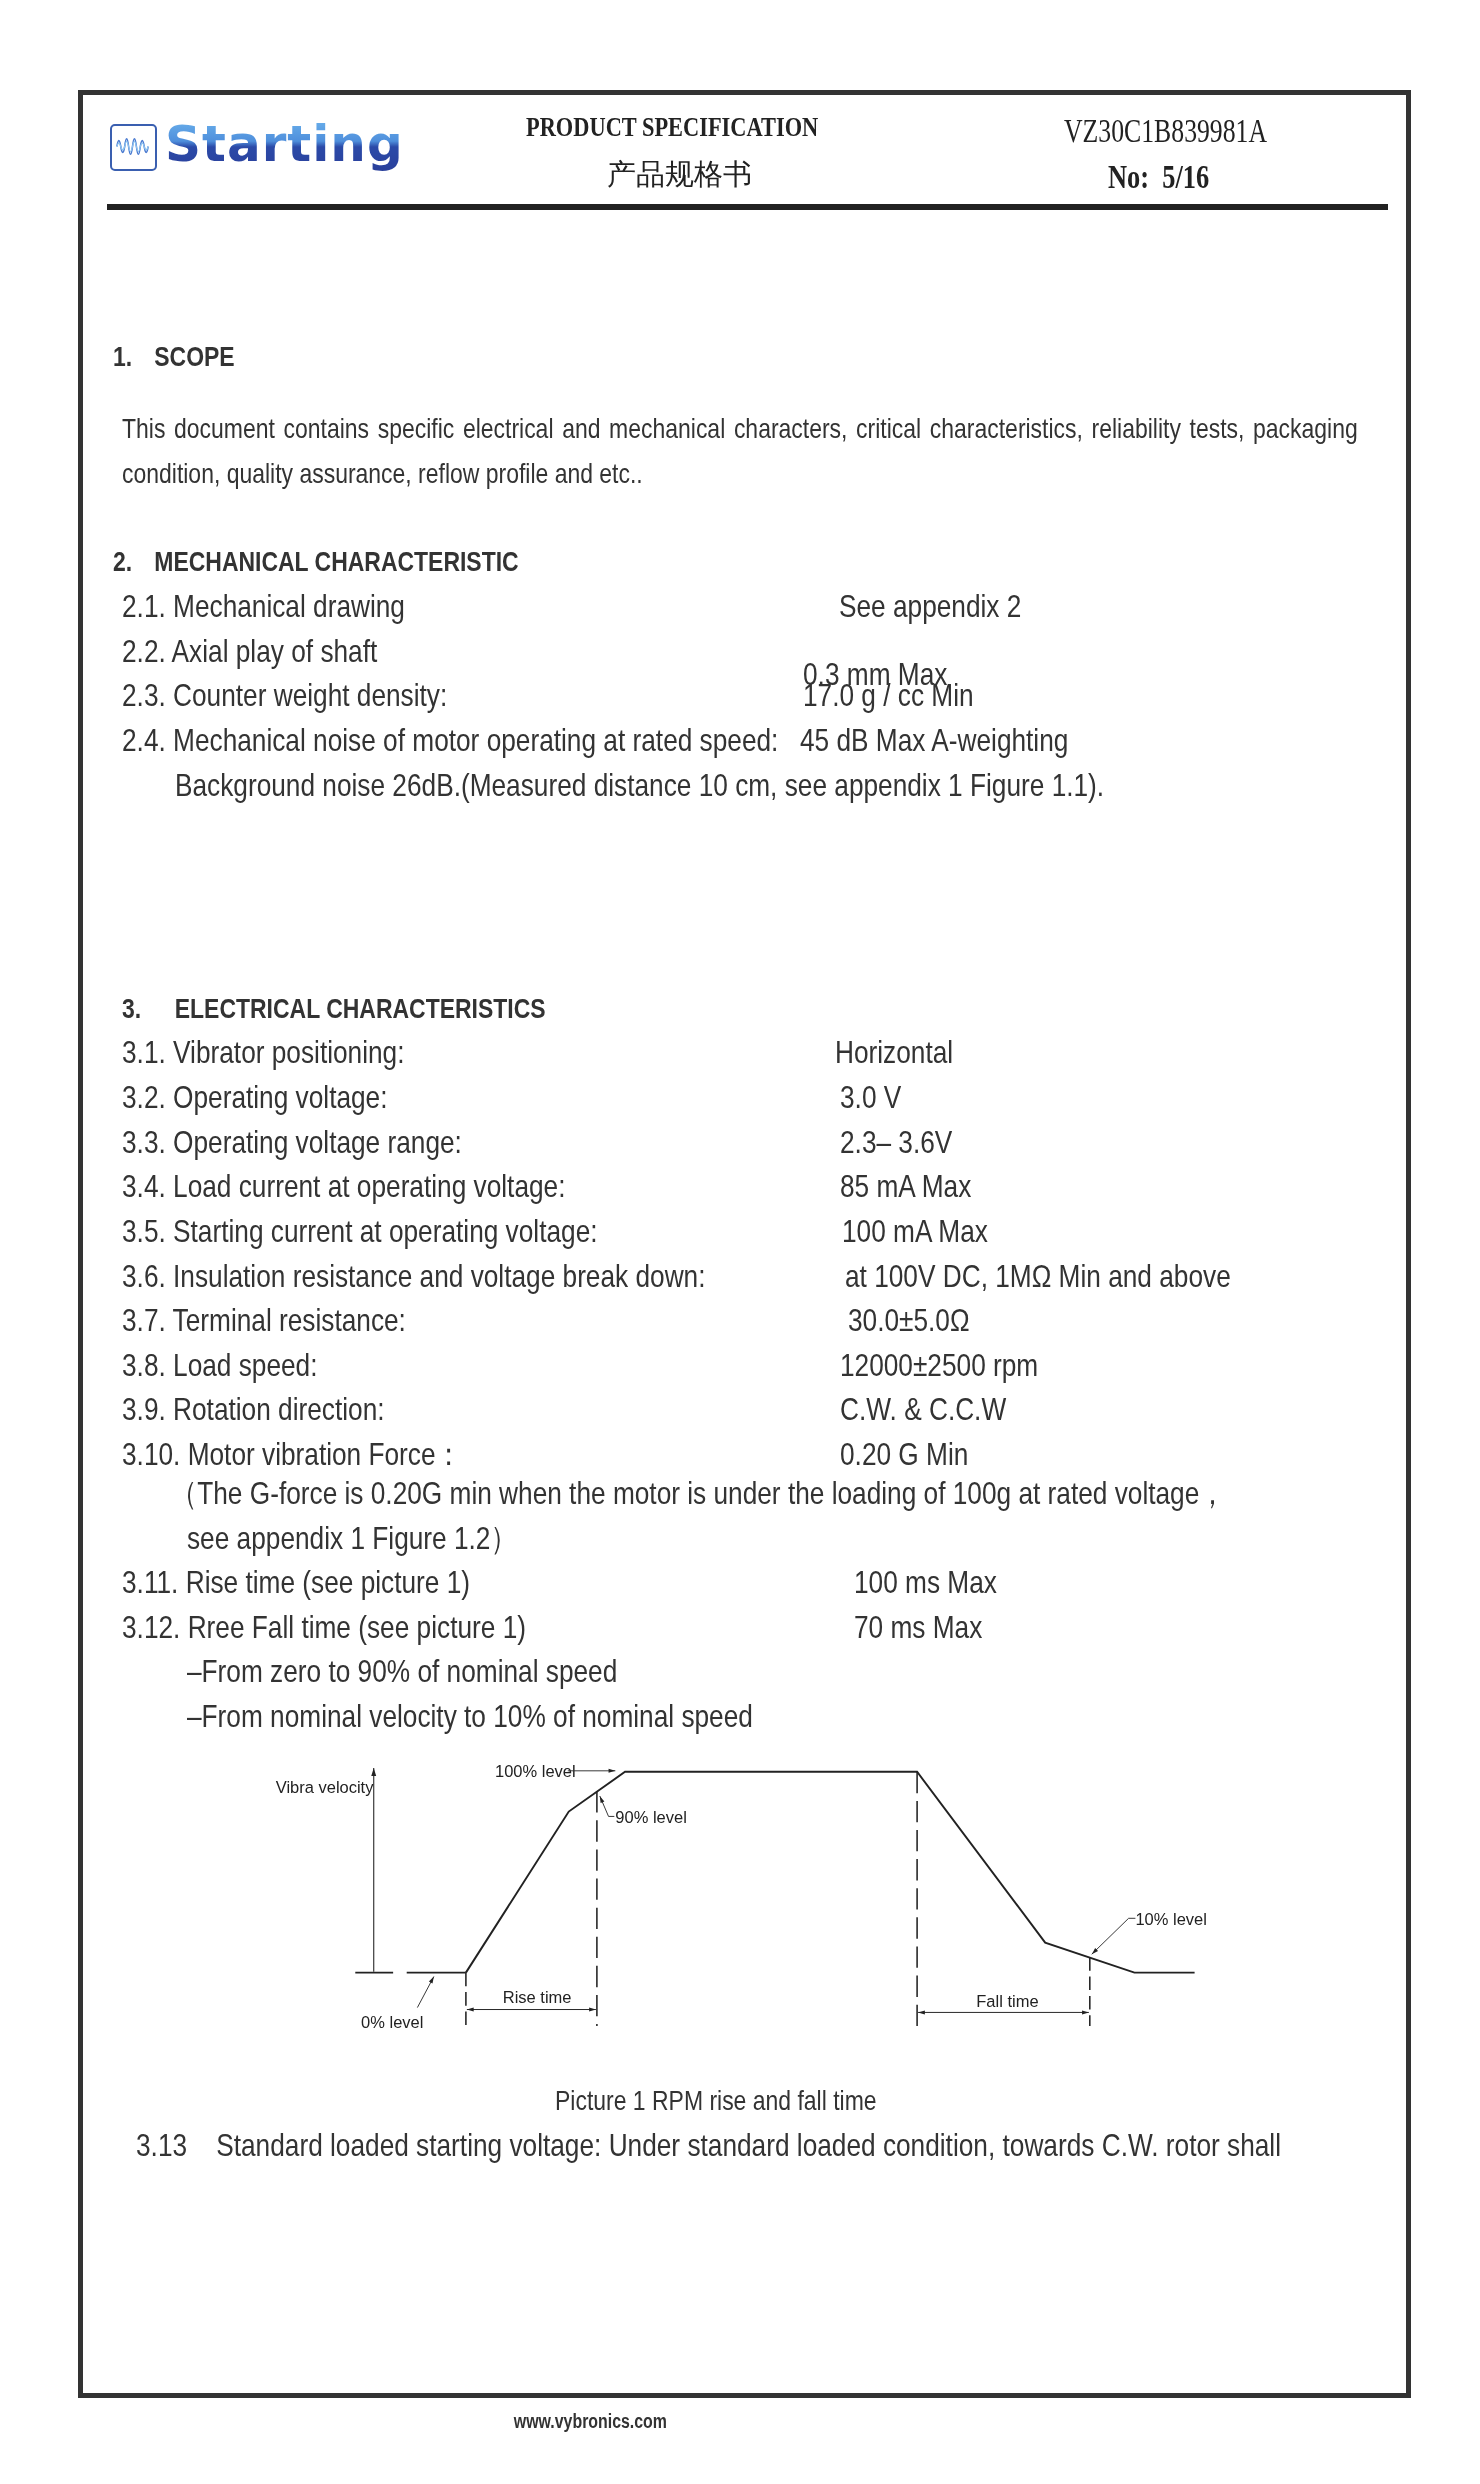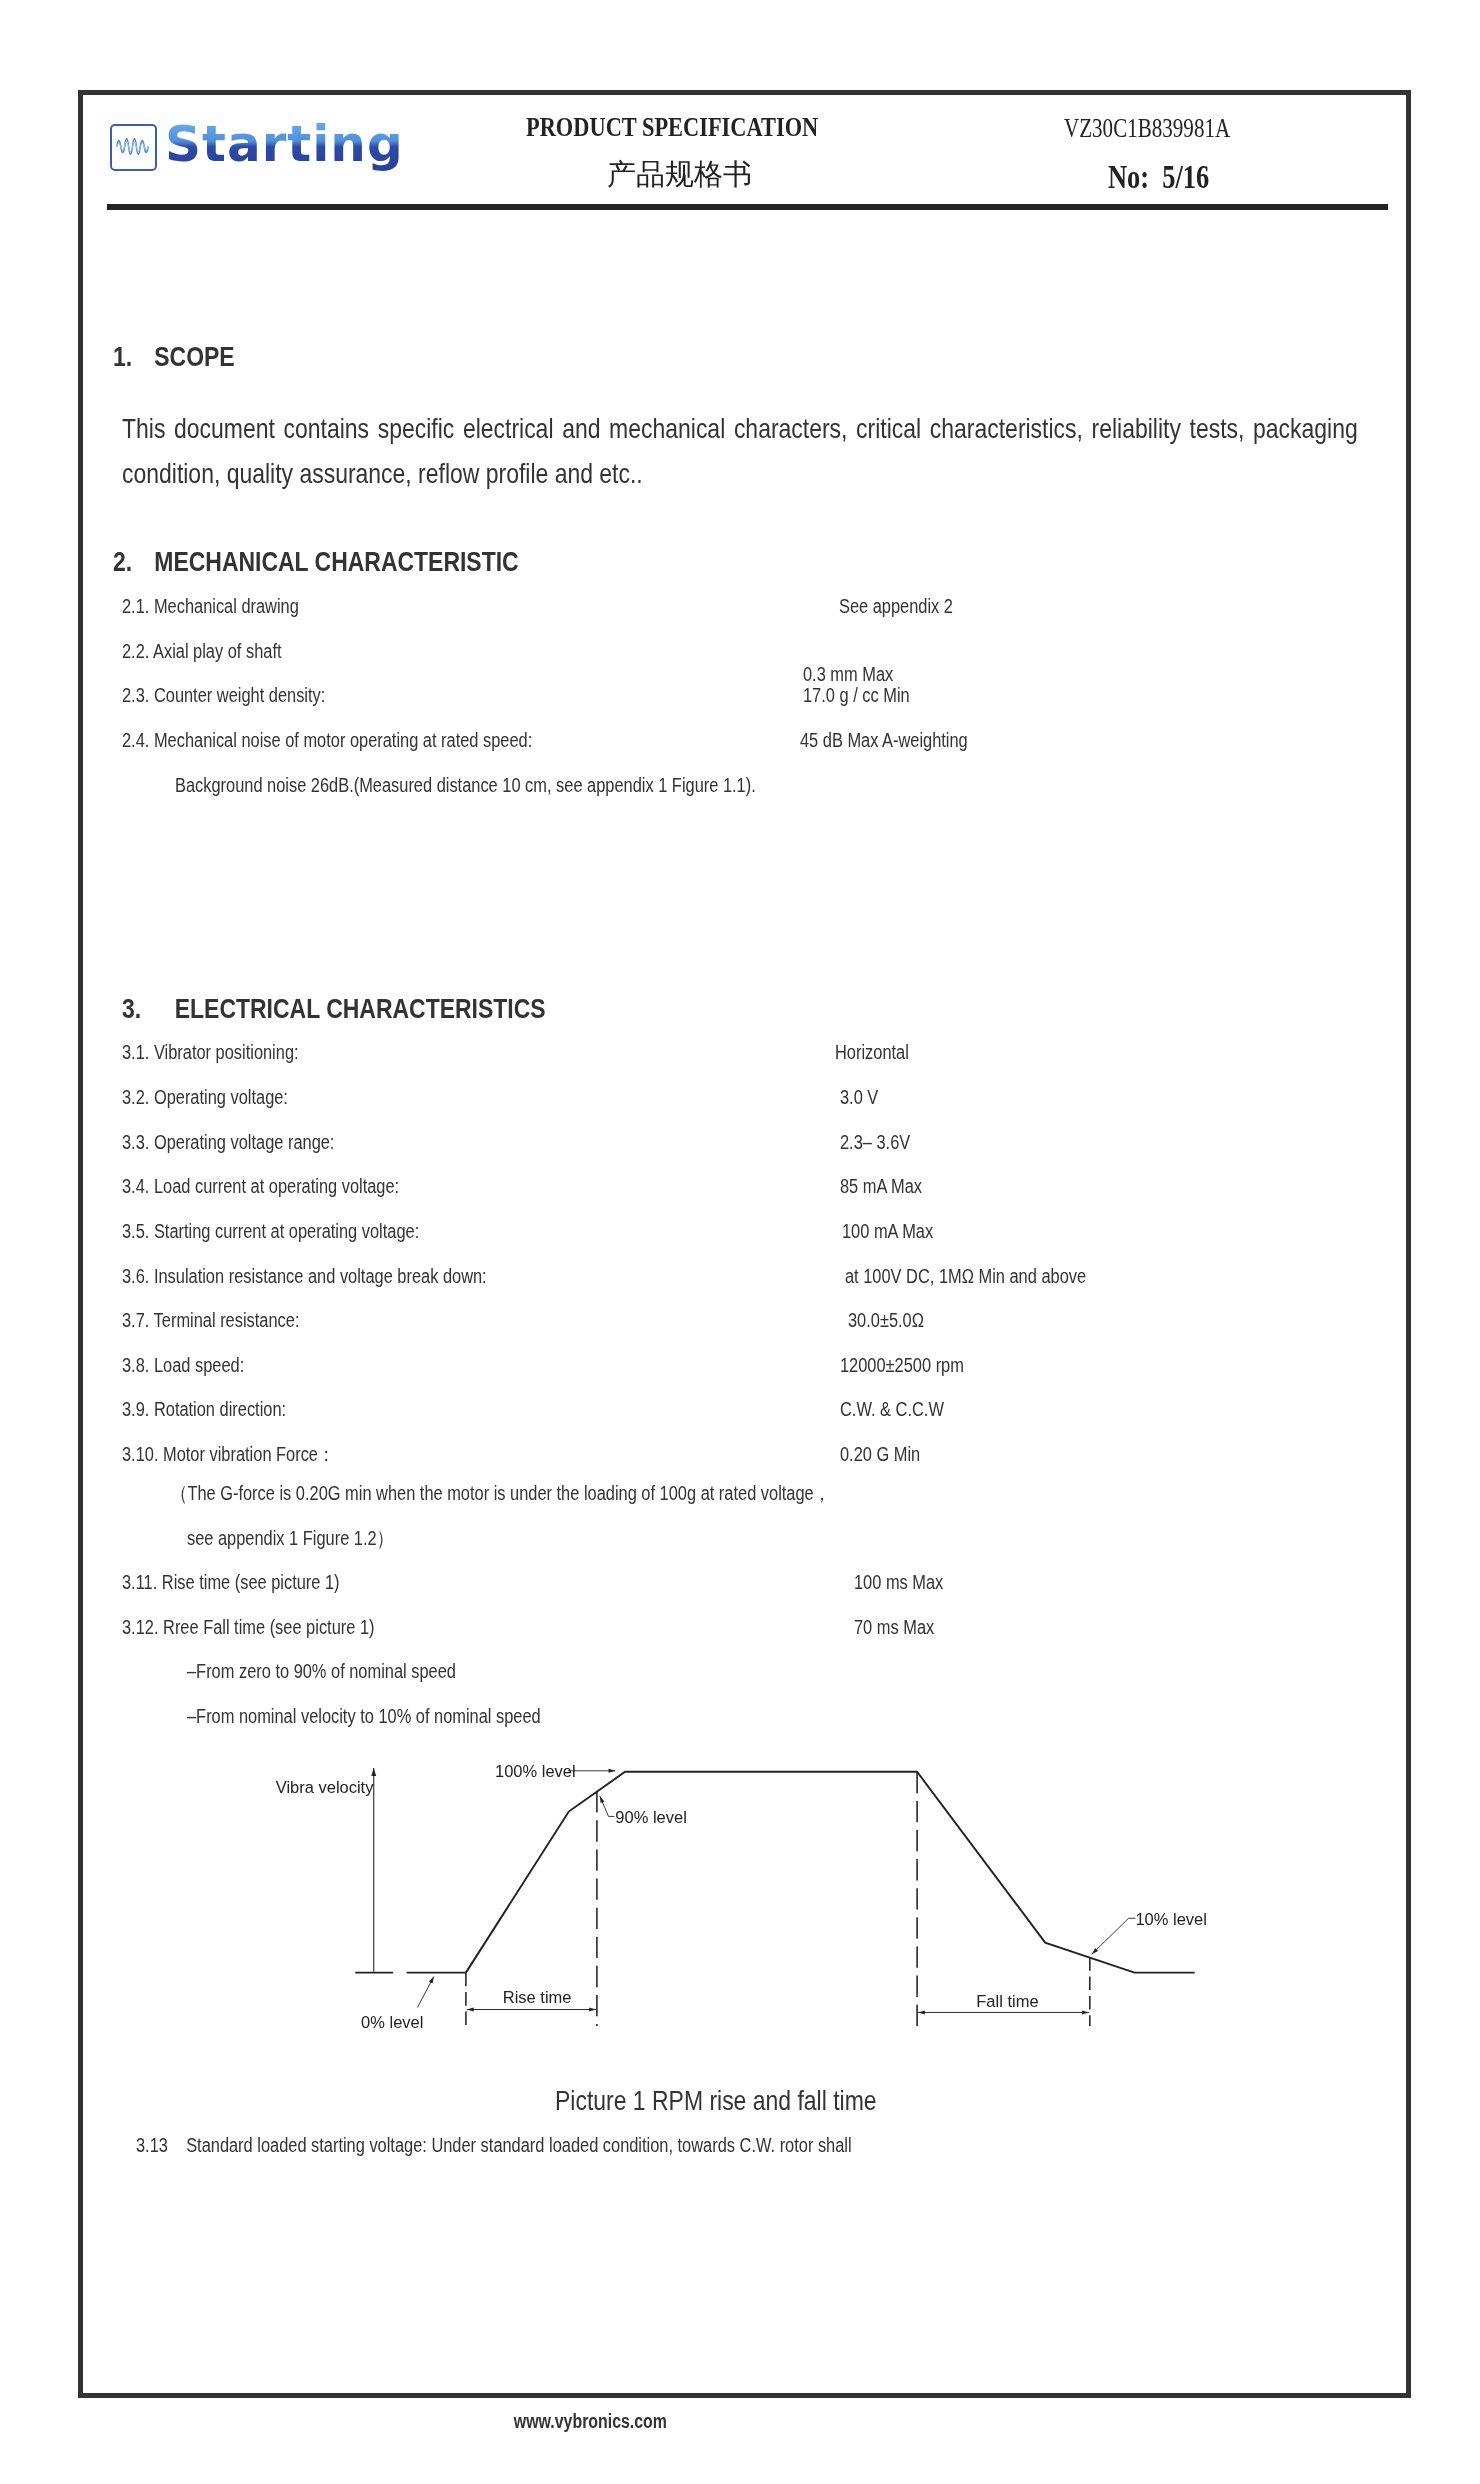--- a/index.html
+++ b/index.html
@@ -14,28 +14,28 @@
   
   .logo-box { position:absolute; left:110px; top:124px; width:47px; height:47px;
               border:2.9px solid #3a5fb0; border-radius:4.9px; box-sizing:border-box; }
   .logo-text { position:absolute; left:165px; top:115px; font-size:50px; font-weight:bold;
                letter-spacing:1px; font-family:"DejaVu Sans", sans-serif;
                background:linear-gradient(#6fb6ee 0%, #4f8fdc 45%, #2b4aa8 55%, #2a3f9a 100%);
                -webkit-background-clip:text; background-clip:text; color:transparent; }
   .hdr-title { left:526px; top:111px; font-size:28px; font-weight:bold; }
   .hdr-title .cond { transform:scaleX(0.8); }
   .hdr-cn { left:607px; top:155px; font-size:29px; font-family:"DejaVu Sans", sans-serif; }
-  .hdr-doc { left:1064px; top:113px; font-size:27px; }
+  .hdr-doc { left:1064px; top:113px; font-size:33px; }
   .hdr-doc .cond { transform:scaleX(0.78); }
   .hdr-no { left:1108px; top:159px; font-size:33px; font-weight:bold; }
   .hdr-no .cond { transform:scaleX(0.8); }
   .hdr-rule { position:absolute; left:107px; top:204px; width:1281px; height:5.8px; background:#222; }
 
   
-  .t { font-size:20px; line-height:33px; }
+  .t { font-size:32px; line-height:33px; }
   .h { font-size:28px; line-height:33px; font-weight:bold; }
   .para { position:absolute; left:122px; width:1236px; font-size:28px; line-height:45px; }
   .para .inner { display:block; transform-origin:0 0; transform:scaleX(0.82); width:1507px; text-align:justify; text-align-last:left; }
 
   .foot { left:0; width:1180px; text-align:center; top:2410px; font-size:19.4px; font-weight:bold; color:#333; }
   .foot .cond { transform-origin:50% 50%; }
   .caption { left:555px; top:2084px; font-size:28px; }
 
   svg#diagram { position:absolute; left:0; top:0; width:1481px; height:2484px; pointer-events:none; }
   svg#diagram text { font-family:"Liberation Sans", sans-serif; font-size:17px; fill:#222; }

